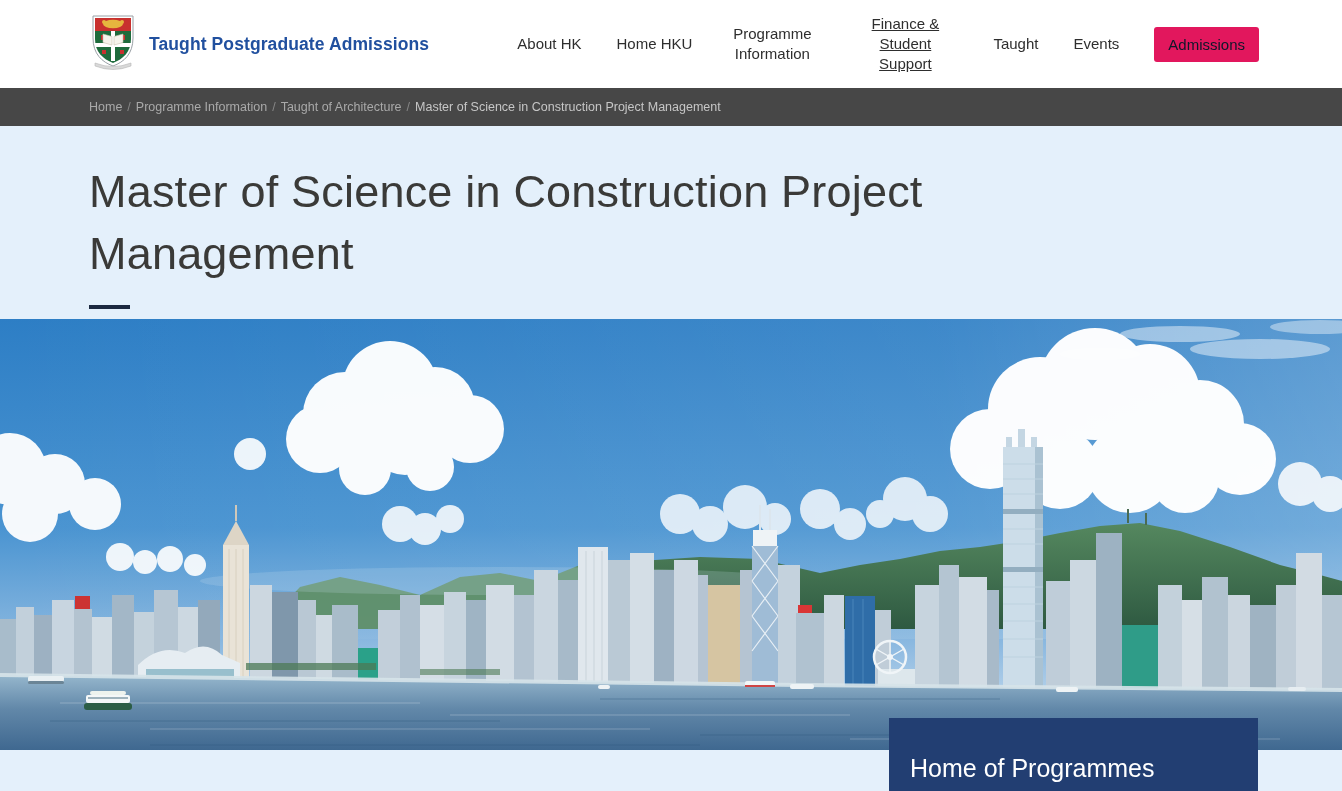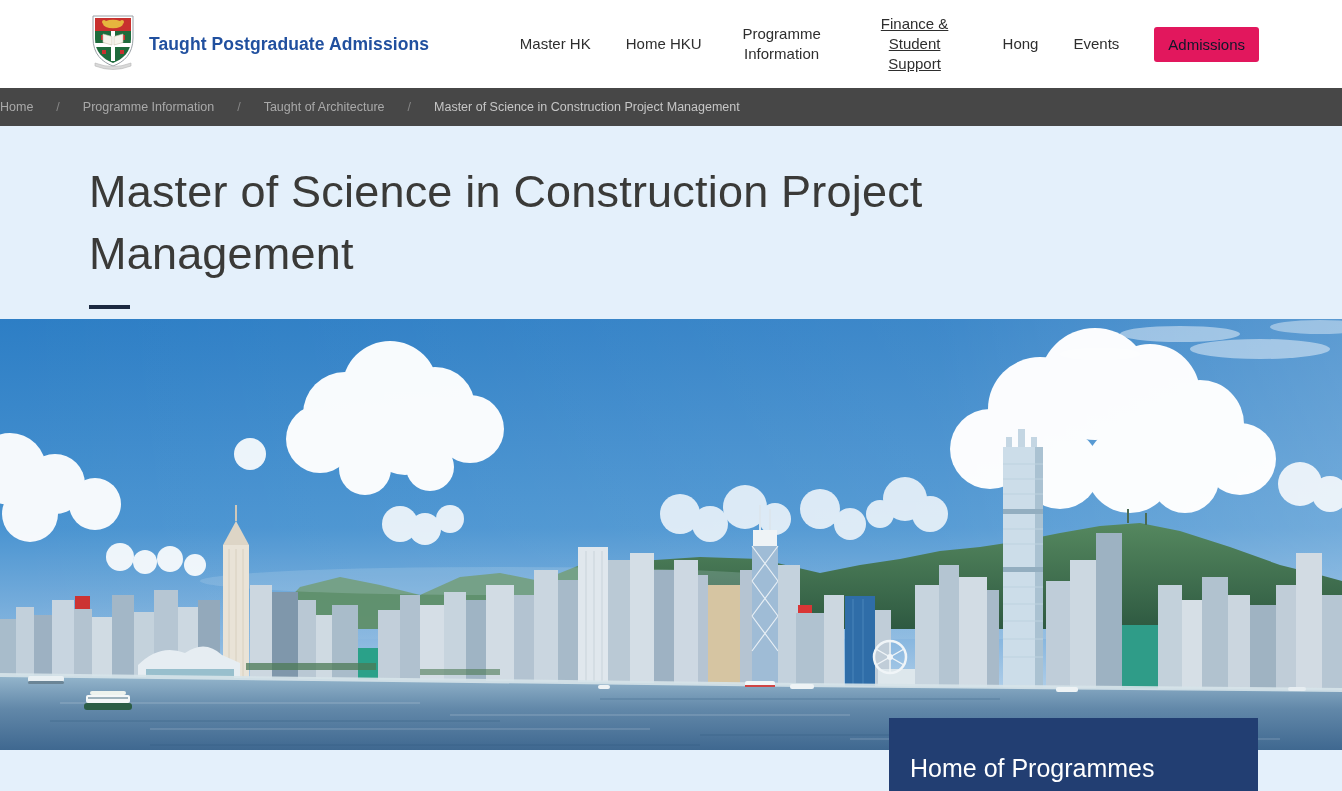--- a/index.html
+++ b/index.html
@@ -16,21 +16,21 @@
   .main-nav{margin-left:auto;display:flex;align-items:center;gap:35px;
     font-size:15px;color:#2e2e2e;}
   .nav-item{cursor:pointer;text-align:center;line-height:1.35;white-space:nowrap;}
   .nav-item.wrap2{white-space:normal;}
   .w90{width:90px;} .w106{width:106px;text-decoration:underline;}
   .btn-admissions{background:#e2175d;color:#0f172a;border:none;border-radius:3px;
     padding:9px 14px;font-size:15px;font-family:inherit;cursor:pointer;}
 
   
   .breadcrumb{height:38px;background:#474747;display:flex;align-items:center;
-    font-size:12.5px;color:#a9a9a9;gap:23px;box-sizing:border-box;}
+    padding-left:89px;font-size:12.5px;color:#a9a9a9;gap:5px;box-sizing:border-box;}
   .breadcrumb .crumb{cursor:pointer;}
   .breadcrumb .sep{color:#868686;}
   .breadcrumb .current{color:#c6c6c6;cursor:default;}
 
   
   .title-band{height:193px;background:#e4f0fb;padding-left:89px;box-sizing:border-box;}
   .page-title{margin:0;padding-top:35px;font-size:45px;line-height:1.38;font-weight:400;
     color:#3a3a38;max-width:1010px;letter-spacing:.2px;}
   .title-underline{width:41px;height:4px;background:#1b2940;margin-top:20px;}
 
@@ -69,25 +69,25 @@
           <path d="M33,20 L24,22.5 L24,31 L33,28.5 Z" fill="#f6f4ec" stroke="#c9c2ae" stroke-width="0.6"></path>
           <path d="M5,49 Q23,56 41,49 L41,52 Q23,59 5,52 Z" fill="#d9d9d9" stroke="#b5b5b5" stroke-width="0.6"></path>
         </svg>
       </span>
       <span class="brand-text">
         <span class="brand-title">Taught Postgraduate Admissions</span>
       </span>
     </div>
 
     <nav class="main-nav">
-      <span class="nav-item">Master HK</span>
+      <span class="nav-item">About HK</span>
       <span class="nav-item">Home HKU</span>
       <span class="nav-item wrap2 w90">Programme Information</span>
       <span class="nav-item wrap2 w106">Finance &amp; Student Support</span>
-      <span class="nav-item">Hong</span>
+      <span class="nav-item">Taught</span>
       <span class="nav-item">Events</span>
       <button class="btn-admissions">Admissions</button>
     </nav>
   </header>
 
   <div class="breadcrumb">
     <span class="crumb">Home</span>
     <span class="sep">/</span>
     <span class="crumb">Programme Information</span>
     <span class="sep">/</span>

